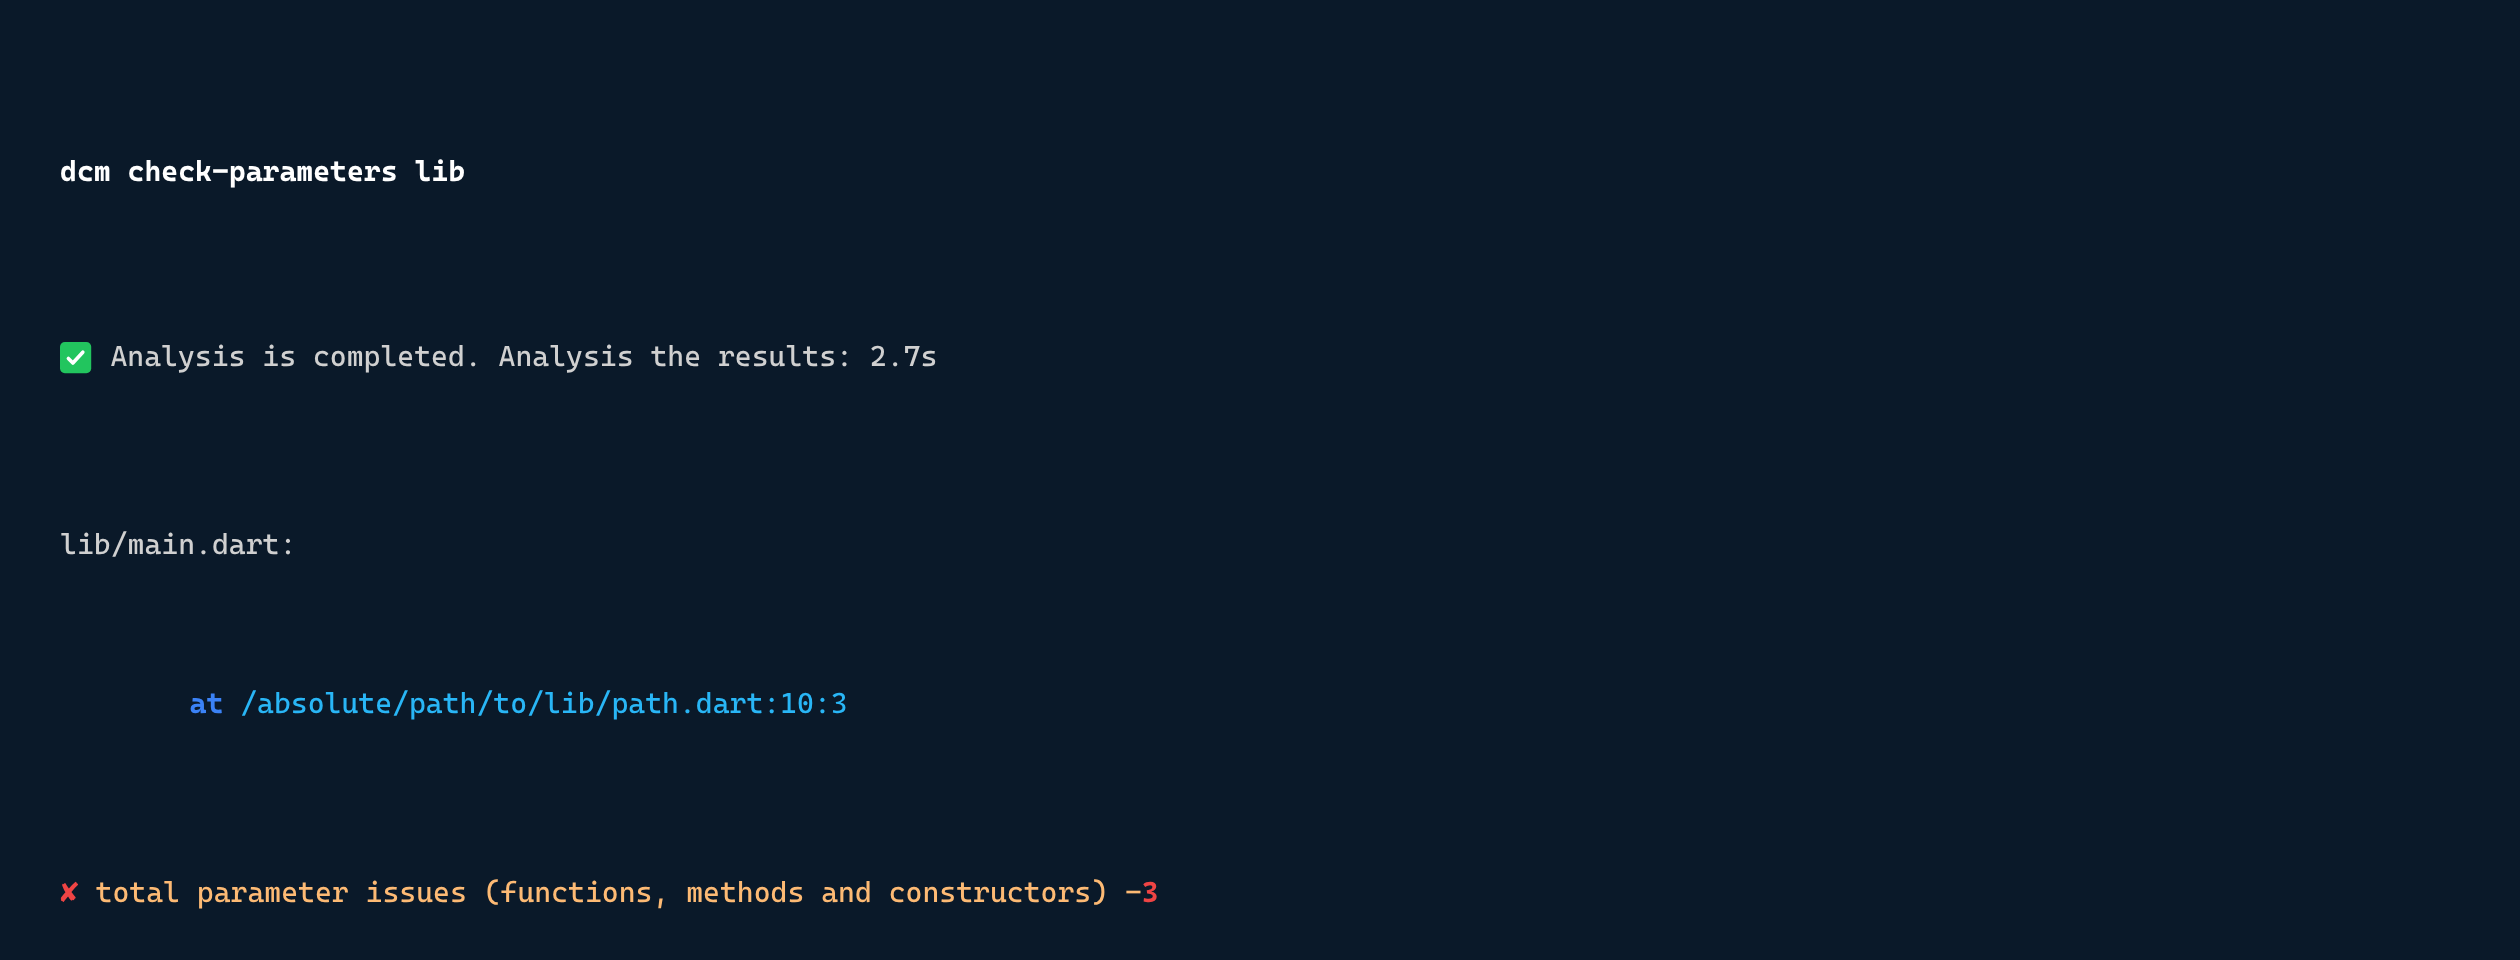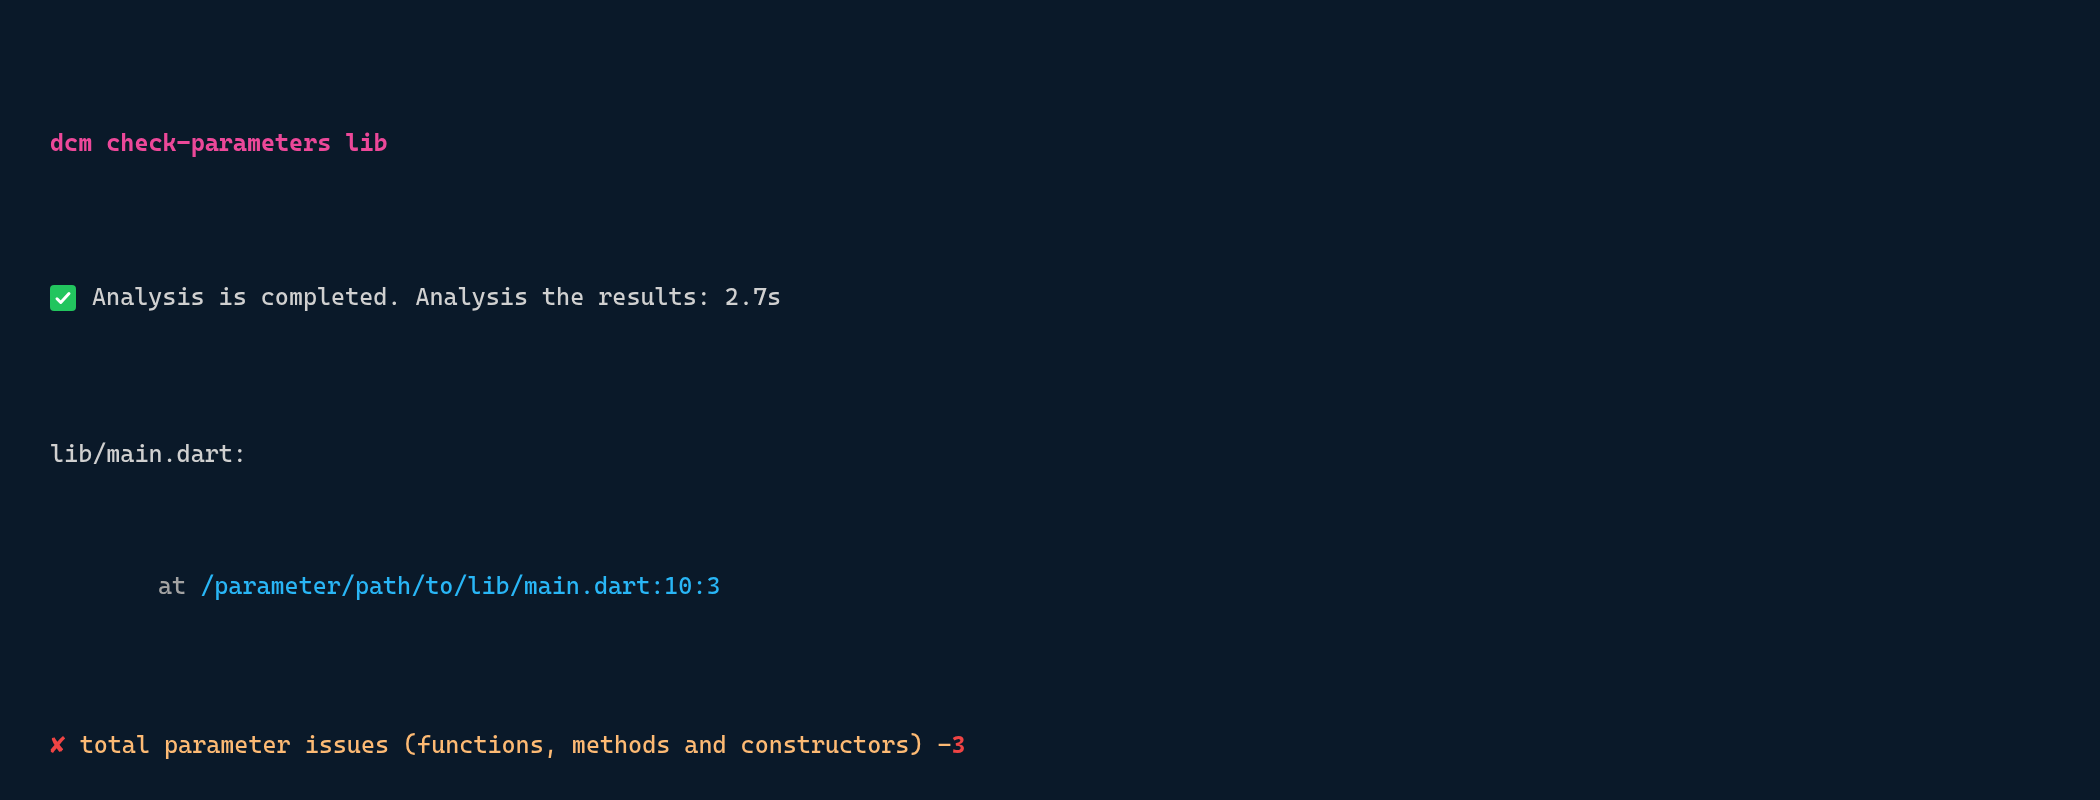--- a/index.html
+++ b/index.html
@@ -12,21 +12,21 @@
     font-size: 24px;
     line-height: 1.35;
     color: #e0e0e0;
     overflow: hidden;
   }
   .terminal {
     padding: 30px 50px;
     white-space: pre;
   }
   .cmd {
-    color: #ec4899;
+    color: #ffffff;
     font-weight: bold;
     margin-bottom: 24px;
   }
   .status-line {
     display: flex;
     align-items: baseline;
     margin-bottom: 28px;
   }
   .check-icon {
     display: inline-flex;
@@ -66,21 +66,22 @@
     width: 24px;
     height: 24px;
   }
   .method-block {
     color: #d0d0d0;
   }
   .indent-at {
     padding-left: 108px;
   }
   .at-label {
-    color: #a3a3a3;
+    color: #3b82f6;
+    font-weight: bold;
   }
   .path-link {
     color: #29b6f6;
   }
   .summary-line {
     position: absolute;
     left: 50px;
     bottom: 38px;
     display: flex;
     align-items: baseline;
@@ -110,21 +111,21 @@
     <span class="check-icon">
       <svg viewBox="0 0 24 24" fill="none" stroke="#ffffff" stroke-width="4" stroke-linecap="round" stroke-linejoin="round">
         <polyline points="4 13 9 18 20 6"></polyline>
       </svg>
     </span>
     <span class="status-text">Analysis is completed. Analysis the results: 2.7s</span>
   </div>
 
   <div class="file-header">lib/main.dart:</div>
 
-  <div class="indent-at"><span class="at-label">at </span><span class="path-link">/parameter/path/to/lib/main.dart:10:3</span></div>
+  <div class="indent-at"><span class="at-label">at </span><span class="path-link">/absolute/path/to/lib/path.dart:10:3</span></div>
 
   
 
   
   
 
   
   
 
   

